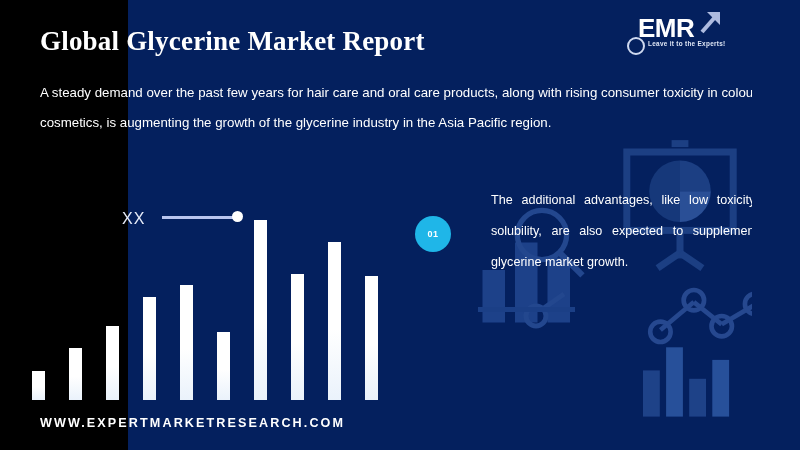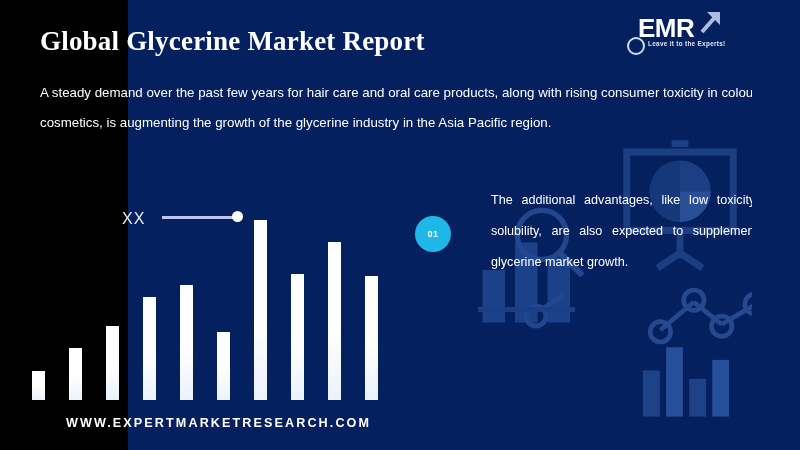--- a/index.html
+++ b/index.html
@@ -92,21 +92,20 @@
   }
   .divider{
     position:absolute;left:63px;top:122px;width:97px;height:5px;background:#1b3f86;z-index:6;
   }
 
   
   .footer{
     position:absolute;left:40px;bottom:20px;z-index:7;
     font-size:12.6px;font-weight:bold;color:#ffffff;letter-spacing:2.1px;
     white-space:nowrap;
-    margin-left:26px;
   }
 </style>
 </head>
 <body>
 
 <div id="stage">
 
   <div class="watermarks">
     <svg class="wm" style="left:610px;top:138px;" width="140" height="140" viewBox="0 0 100 100">
       <rect x="12" y="10" width="76" height="56" fill="none" stroke="#1c3f83" stroke-width="5"></rect>

